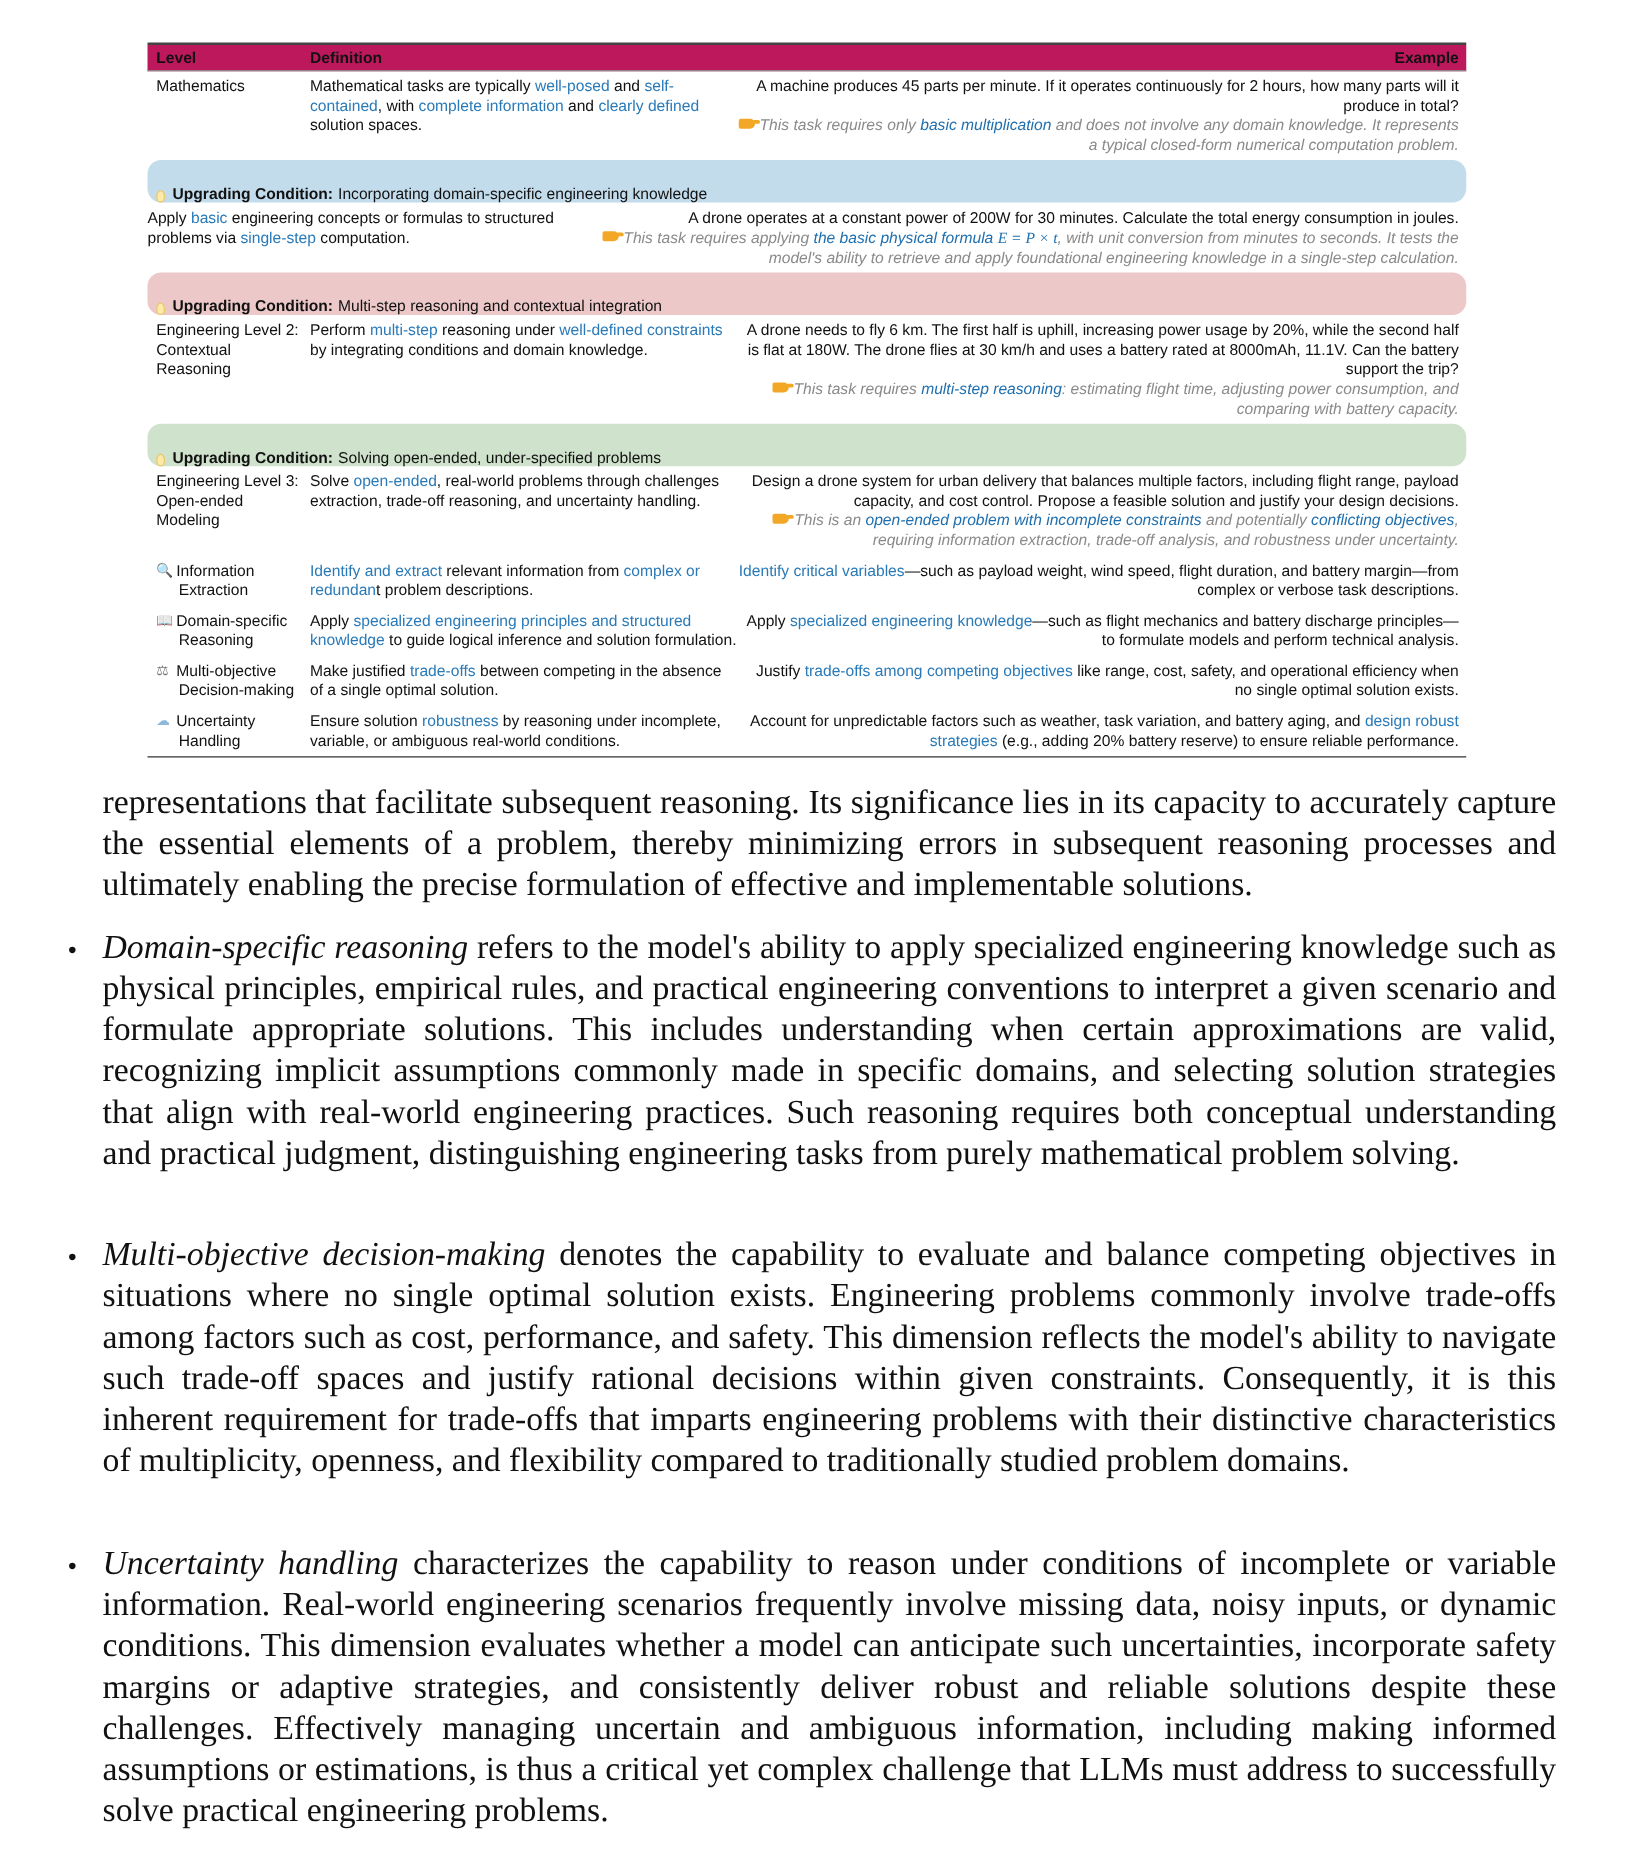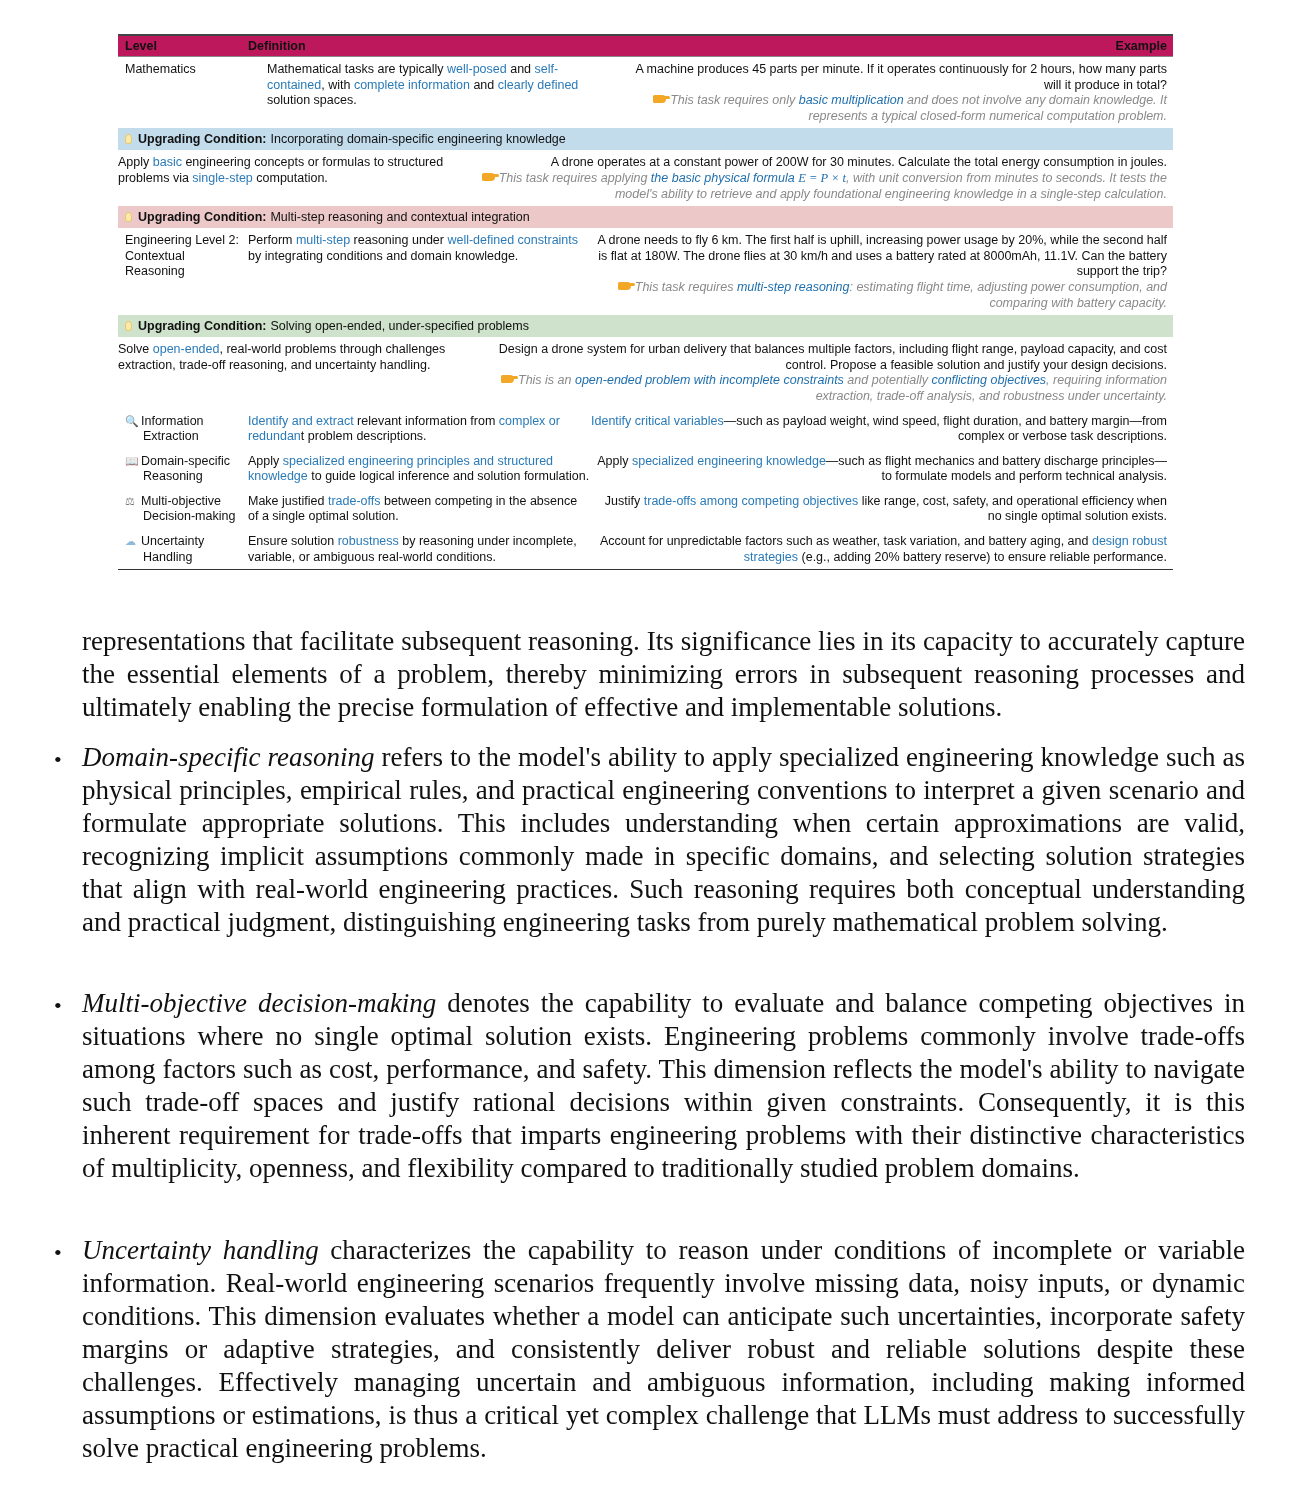--- a/index.html
+++ b/index.html
@@ -9,21 +9,21 @@
   .c1 { width:130px; padding-left:7px; box-sizing:border-box; flex-shrink:0; }
   .c2 { width:342px; padding-left:0; box-sizing:border-box; flex-shrink:0; }
   .c3 { flex:1; padding-right:6px;text-align:right; }
   .row { display:flex; font-size:12.5px; line-height:15.6px; padding:5px 0 4px 0; }
   .row .c1 { line-height:15.6px; }
   .blue { color:#2a7ab8; }
   .note { color:#8a8a8a; font-style:italic; }
   .note .blue { color:#1f6fae; }
   .hand { display:inline-block; width:13px; height:8px; background:#f2a826; border-radius:2px 5px 5px 2px; margin-right:4px; vertical-align:1px; position:relative; }
   .hand:after { content:""; position:absolute; right:-4px; top:1px; width:6px; height:3px; background:#f2a826; border-radius:2px; }
-  .cond { font-size:12.5px; height:22px; display:flex; align-items:center; padding-left:7px; }
+  .cond { font-size:12.5px; height:34px; display:flex; align-items:flex-end; padding-left:7px;border-radius:11px; }
   .cond b { font-weight:bold; margin-right:4px; }
   .bulb { display:inline-block; width:7px; height:10px; border-radius:50% 50% 40% 40%; background:#fde9a8; border:1px solid #e8c96a; margin-right:6px; box-sizing:border-box; }
   .blue-bg { background:#c3dcec; }
   .red-bg { background:#ecc8c8; }
   .green-bg { background:#cfe2cb; }
   .sub .c1 { padding-left:7px; }
   .sub-lbl { display:flex; }
   .sub-ico { width:16px; flex-shrink:0; font-size:11px; color:#777; line-height:14px; }
   .sub-txt { padding-left:0; }
   .sub-txt span { display:block; }
@@ -37,21 +37,21 @@
 </head>
 <body>
 
 <div class="tbl">
   <div class="hdr">
     <div class="c1">Level</div>
     <div class="c2">Definition</div>
     <div class="c3">Example</div>
   </div>
 
-  <div class="row" style="padding-bottom:4px;gap:19px;">
+  <div class="row" style="padding-bottom:4px;">
     <div class="c1">Mathematics</div>
     <div class="c2"><span>Mathematical tasks are typically </span><span class="blue">well-posed</span><span> and </span><span class="blue">self-contained</span><span>, with </span><span class="blue">complete information</span><span> and </span><span class="blue">clearly defined</span><span> solution spaces.</span></div>
     <div class="c3">
       <div>A machine produces 45 parts per minute. If it operates continuously for 2 hours, how many parts will it produce in total?</div>
       <div class="note"><span class="hand"></span><span>This task requires only </span><span class="blue">basic multiplication</span><span> and does not involve any domain knowledge. It represents a typical closed-form numerical computation problem.</span></div>
     </div>
   </div>
 
   <div class="cond blue-bg">
     <span class="bulb"></span>
@@ -86,20 +86,25 @@
     </div>
   </div>
 
   <div class="cond green-bg">
     <span class="bulb"></span>
       <b>Upgrading Condition:</b>
       <span>Solving open-ended, under-specified problems</span>
   </div>
 
   <div class="row">
+    <div class="c1">
+      <div>Engineering Level 3:</div>
+      <div>Open-ended</div>
+      <div>Modeling</div>
+    </div>
     <div class="c2"><span>Solve </span><span class="blue">open-ended</span><span>, real-world problems through challenges extraction, trade-off reasoning, and uncertainty handling.</span></div>
     <div class="c3">
       <div>Design a drone system for urban delivery that balances multiple factors, including flight range, payload capacity, and cost control. Propose a feasible solution and justify your design decisions.</div>
       <div class="note"><span class="hand"></span><span>This is an </span><span class="blue">open-ended problem with incomplete constraints</span><span> and potentially </span><span class="blue">conflicting objectives</span><span>, requiring information extraction, trade-off analysis, and robustness under uncertainty.</span></div>
     </div>
   </div>
 
   <div class="row sub">
     <div class="c1">
         <div class="sub-lbl">

